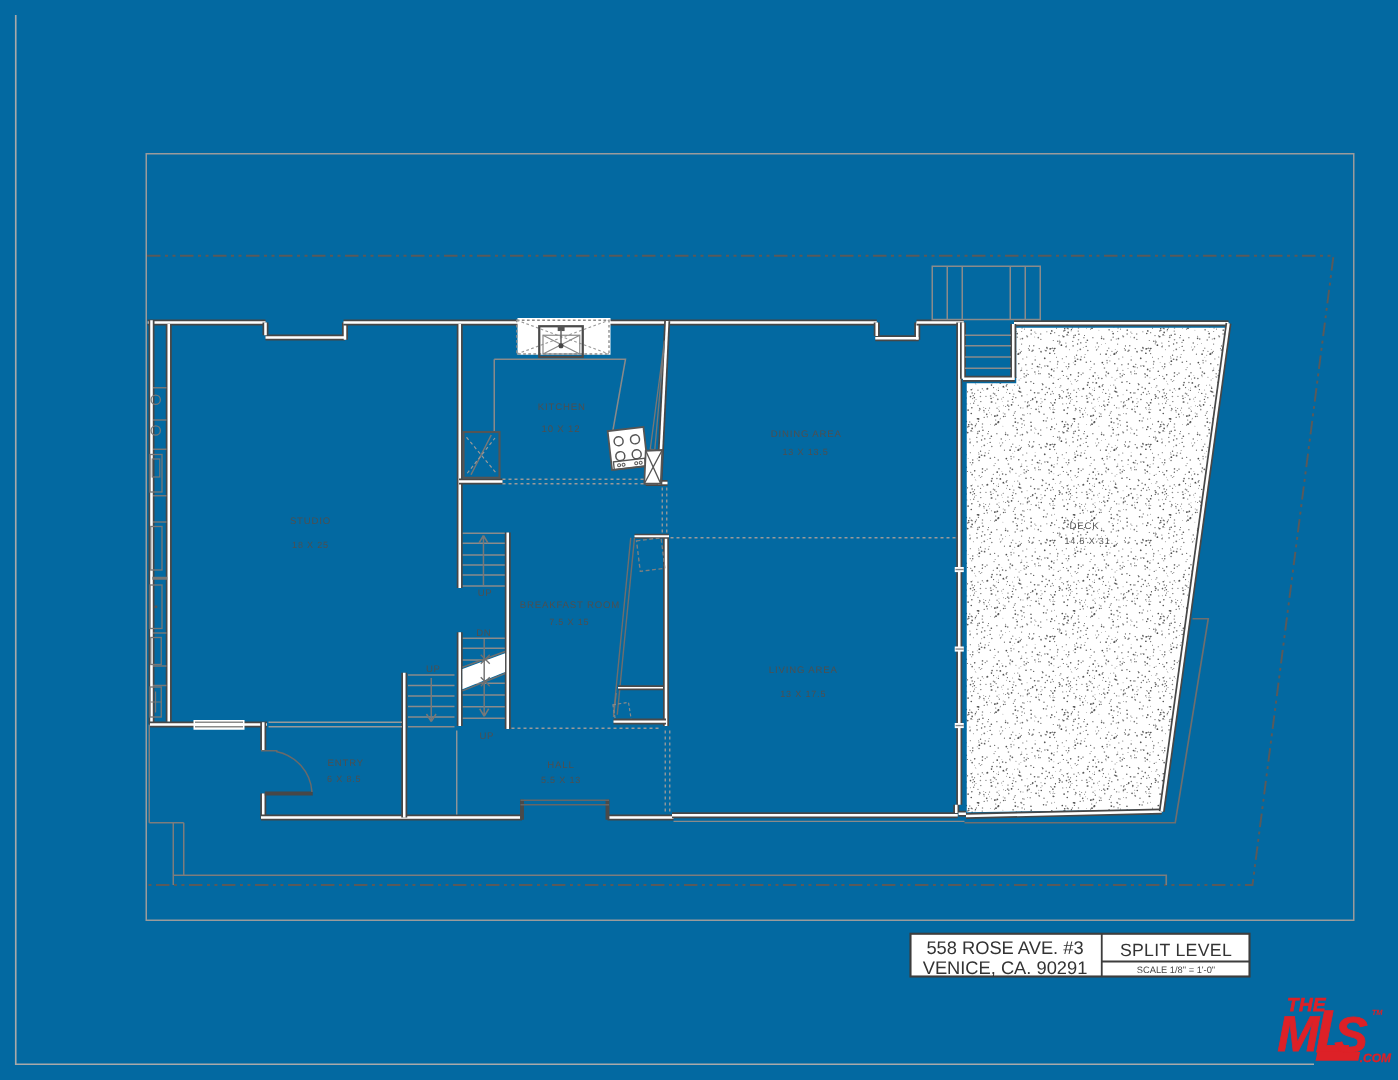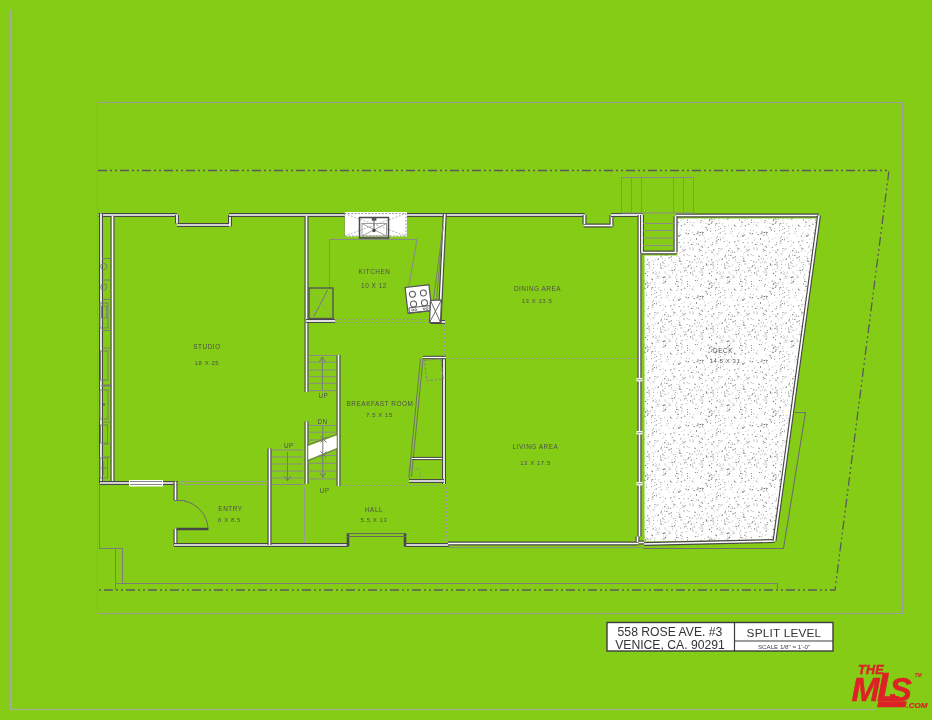--- a/index.html
+++ b/index.html
@@ -1,16 +1,16 @@
 <!DOCTYPE html>
 <html><head>
 <meta charset="utf-8">
 <style>
   html,body{margin:0;padding:0;background:#ffffff;}
-  #page{position:relative;width:932px;height:720px;background:#84cc16;overflow:hidden;}
+  #page{position:relative;width:932px;height:720px;background:#0369a1;overflow:hidden;}
   svg{position:absolute;left:0;top:0;}
   text{font-family:"Liberation Sans",sans-serif;}
 </style>
 </head>
 <body>
 <div id="page">
 <svg width="932" height="720" viewBox="0 0 932 720">
 <defs>
 <pattern id="stip" width="64" height="64" patternUnits="userSpaceOnUse">
   <rect width="64" height="64" fill="#ffffff"></rect>

